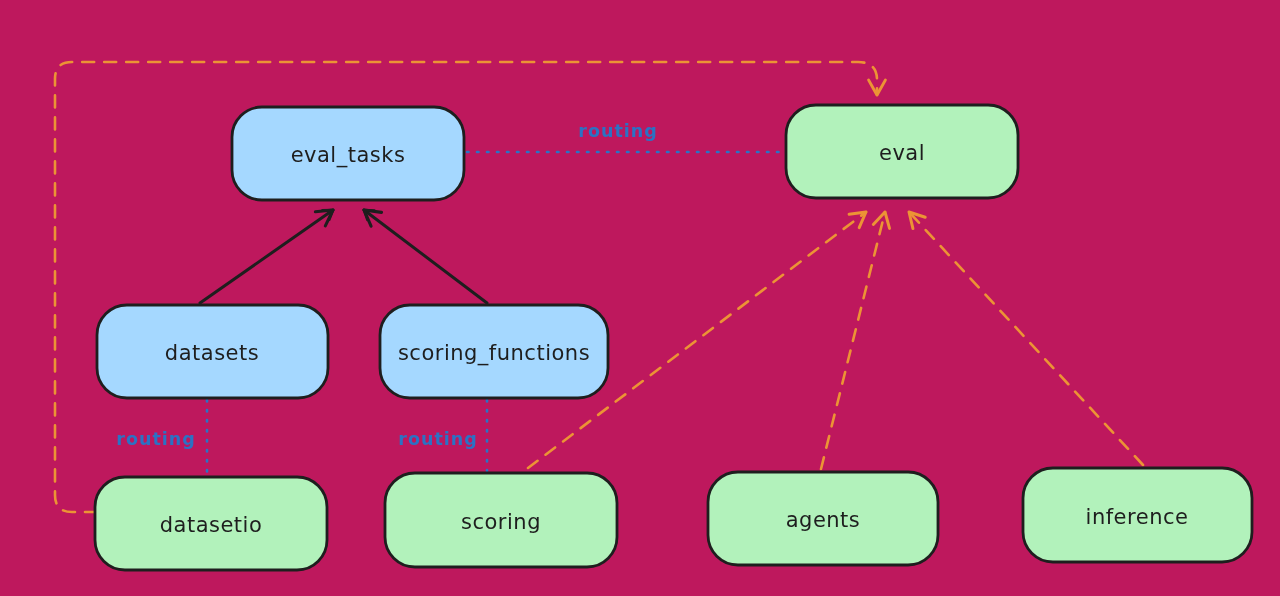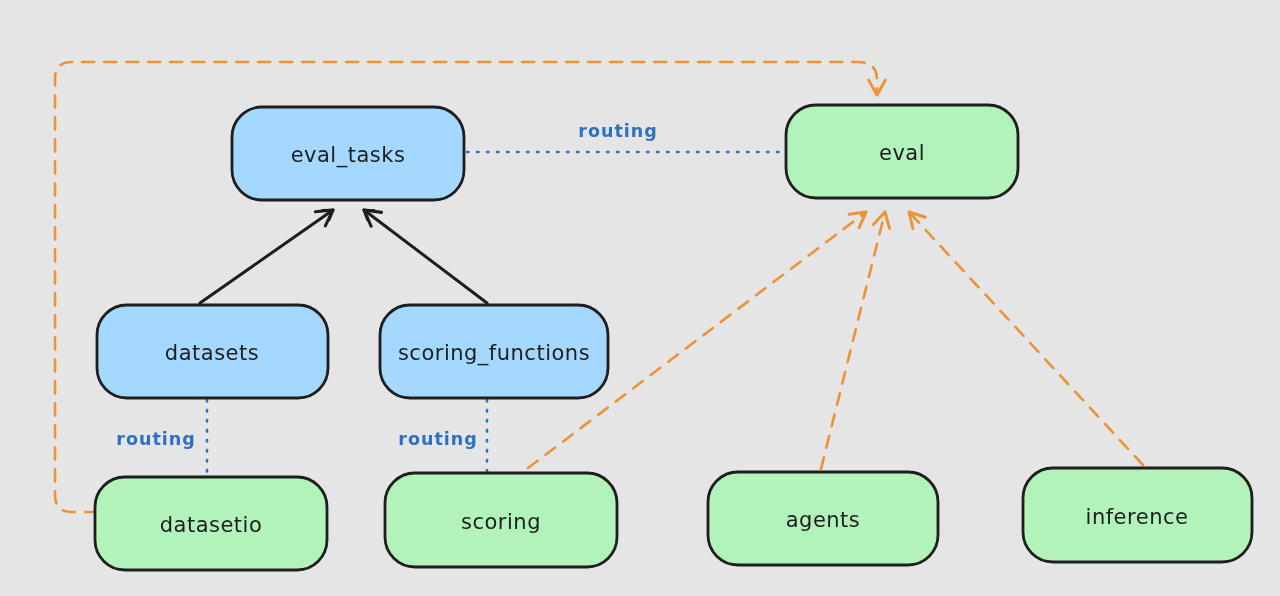--- a/index.html
+++ b/index.html
@@ -5,21 +5,21 @@
   html, body {
     margin: 0;
     padding: 0;
     background: #ffffff;
     font-family: "DejaVu Sans", "Liberation Sans", sans-serif;
   }
   .stage {
     position: relative;
     width: 1280px;
     height: 596px;
-    background: #e5e5e5;
+    background: #be185d;
     overflow: hidden;
   }
   svg { display: block; }
 
   .node {
     stroke: #1e1e1e;
     stroke-width: 2.8;
   }
   .node-blue  { fill: #a5d8ff; }
   .node-green { fill: #b2f2bb; }

